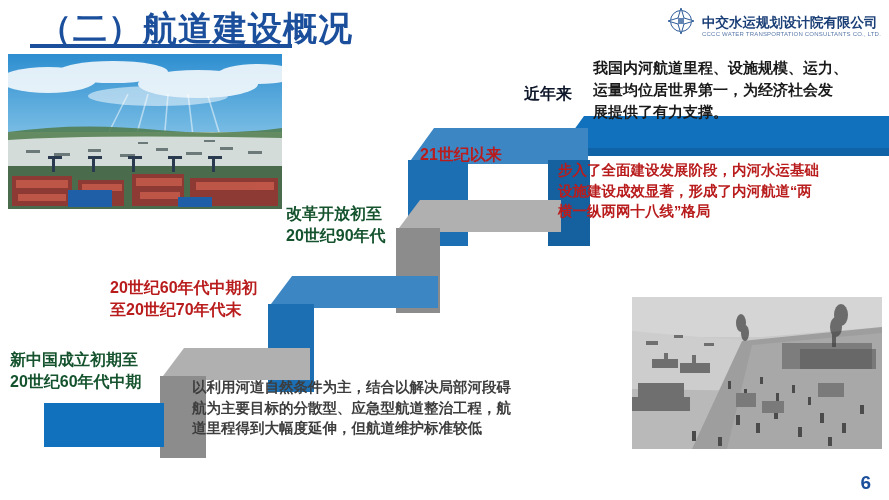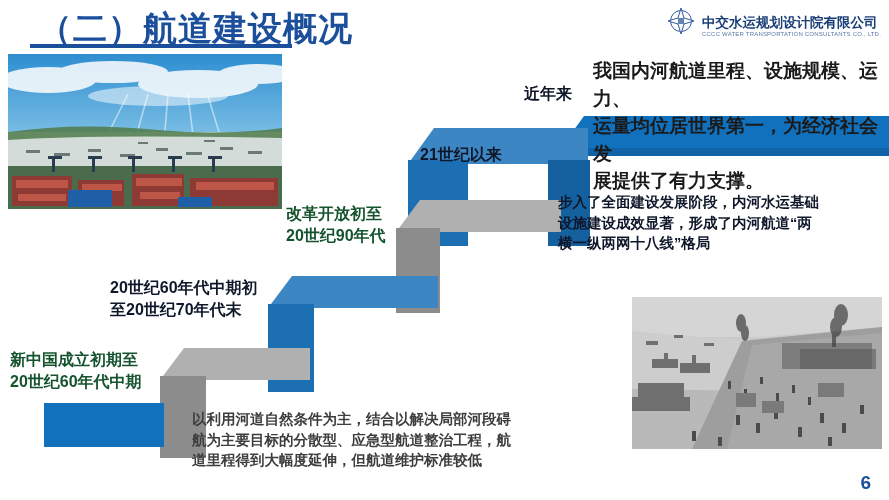--- a/index.html
+++ b/index.html
@@ -23,30 +23,30 @@
   .photo{position:absolute;overflow:hidden;}
   #photo-port{left:8px;top:54px;width:274px;height:155px;}
   #photo-hist{left:632px;top:297px;width:250px;height:152px;}
 
   
   .step-top{position:absolute;}
   .step-front{position:absolute;}
 
   
   .body-text{position:absolute;font-size:14.5px;line-height:1.42;font-weight:bold;
-             white-space:pre-line;margin-top:32px;}
+             white-space:pre-line;}
   .era-label{position:absolute;font-size:16px;font-weight:bold;line-height:1.35;
              white-space:pre-line;}
   .gray-txt{color:#14532d;}
-  .blue-txt{color:#0f172a;}
+  .blue-txt{color:#b91c1c;}
   .dark-txt{color:#3d3d3d;}
 
   
   #top-banner-text{position:absolute;left:593px;top:57px;width:292px;
-        font-size:19px;line-height:1.45;font-weight:bold;color:#1a1a1a;white-space:pre-line;}
+        font-size:15px;line-height:1.45;font-weight:bold;color:#1a1a1a;white-space:pre-line;}
   #top-banner-label{position:absolute;left:524px;top:84px;font-size:16px;
         font-weight:bold;color:#0f172a;}
 
   #page-num{position:absolute;right:18px;bottom:6px;font-size:19px;font-weight:bold;
         color:#1b4f9c;}
 </style>
 </head>
 <body>
 
 <div id="slide">

